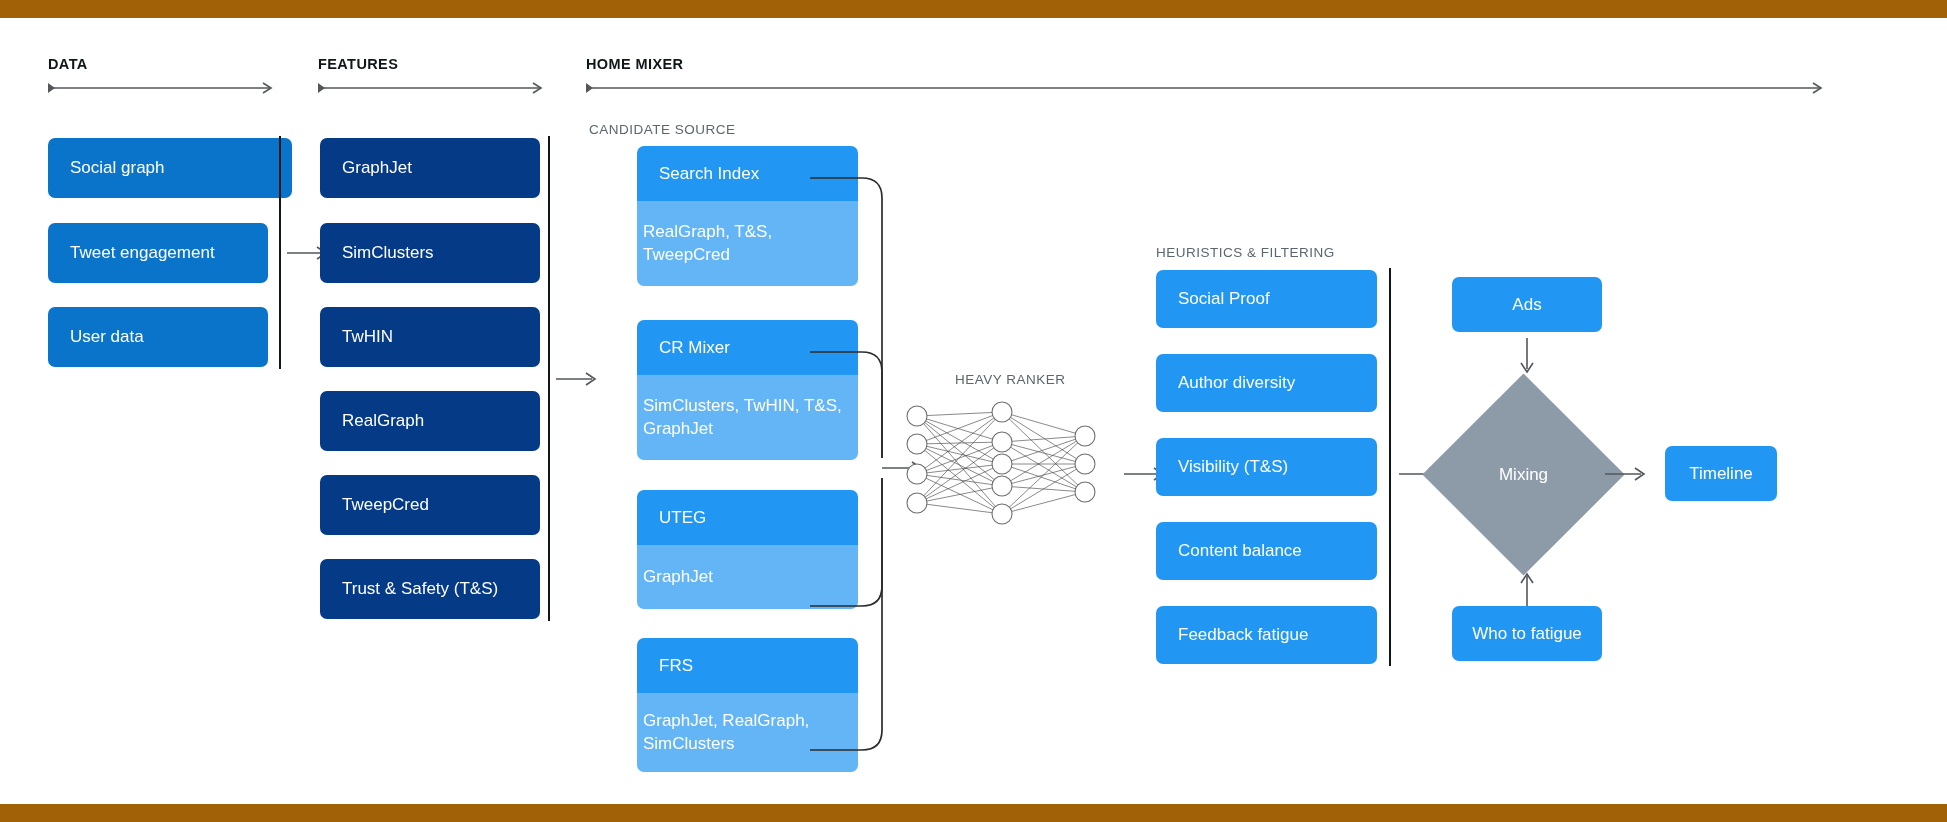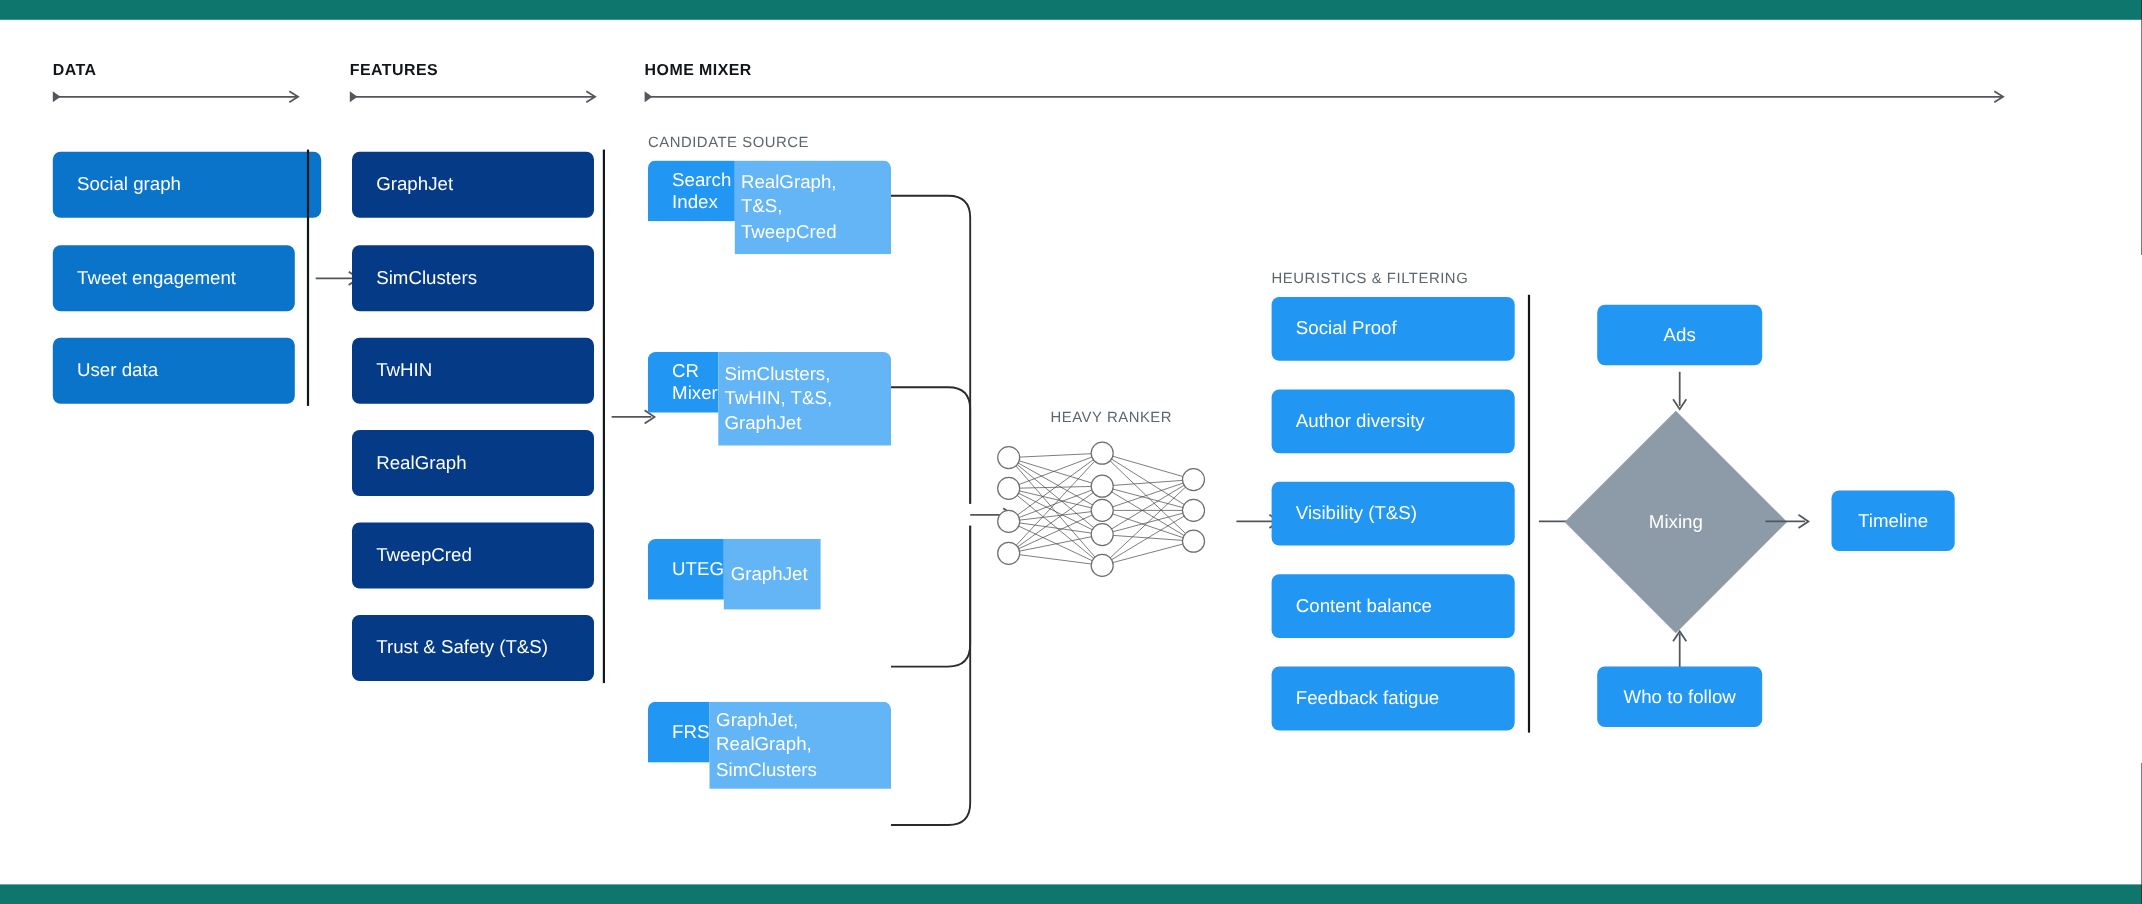--- a/index.html
+++ b/index.html
@@ -5,21 +5,21 @@
 <style>
   html, body {
     margin: 0;
     padding: 0;
     background: #000000;
   }
   #stage {
     position: relative;
     width: 1947px;
     height: 822px;
-    background: #0f766e;
+    background: #a16207;
     overflow: hidden;
     font-family: "Liberation Sans", sans-serif;
   }
   #canvas {
     position: absolute;
     left: 0;
     top: 18px;
     width: 1947px;
     height: 786px;
     background: #ffffff;
@@ -58,21 +58,22 @@
   .box.data   { background: #0a74cb; }
   .box.feat   { background: #043a86; }
   .box.filt   { background: #2196f3; }
   .box.out    { background: #2196f3; }
 
   
   .cs-card {
     border-radius: 7px;
     overflow: hidden;
     display: flex;
-    flex-direction: row;
+    flex-direction: column;
+    margin-left: 48px;
   }
   .cs-title {
     background: #2196f3;
     color: #ffffff;
     font-size: 17px;
     display: flex;
     align-items: center;
     padding-left: 22px;
   }
   .cs-sub {
@@ -326,21 +327,21 @@
       <div class="diamond-shape"></div>
       <span class="diamond-label">Mixing</span>
     </div>
 
     <svg class="abs" style="left:1518px; top:552px;" width="18" height="38">
       <line x1="9" y1="38" x2="9" y2="6" stroke="#53575b" stroke-width="1.6"></line>
       <polyline points="3,13 9,4 15,13" fill="none" stroke="#53575b" stroke-width="1.6"></polyline>
     </svg>
 
     <div class="abs box out" style="left:1452px; top:588px; width:150px; height:55px; justify-content:center; padding-left:0; padding-right:0;">
-      <span>Who to follow</span>
+      <span>Who to fatigue</span>
     </div>
 
     <svg class="abs" style="left:1605px; top:449px;" width="44" height="14">
       <line x1="0" y1="7" x2="36" y2="7" stroke="#53575b" stroke-width="1.6"></line>
       <polyline points="30,1 39,7 30,13" fill="none" stroke="#53575b" stroke-width="1.6"></polyline>
     </svg>
 
     <div class="abs box out" style="left:1665px; top:428px; width:112px; height:55px; justify-content:center; padding-left:0; padding-right:0;">
       <span>Timeline</span>
     </div>

